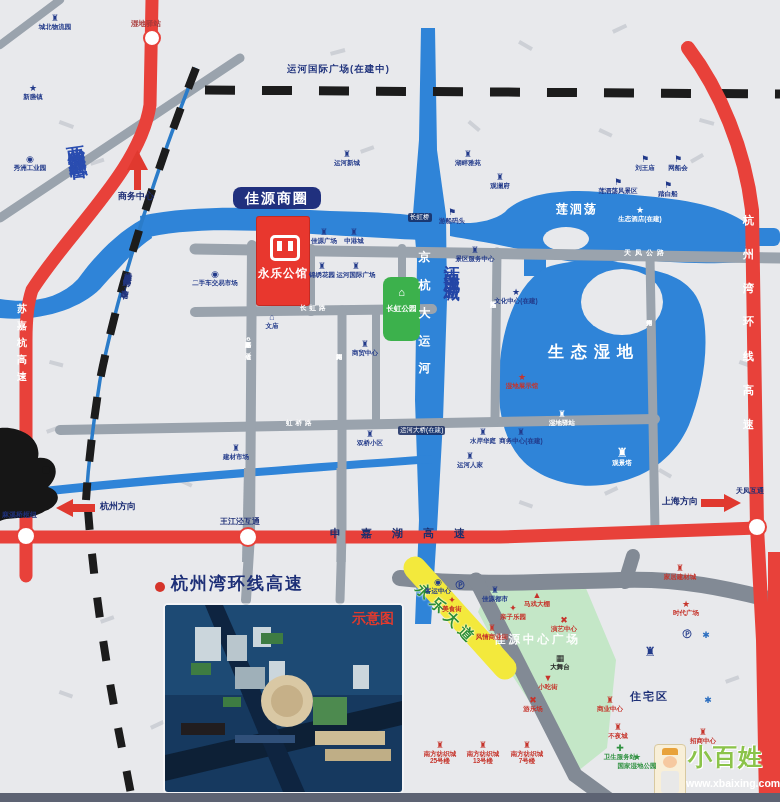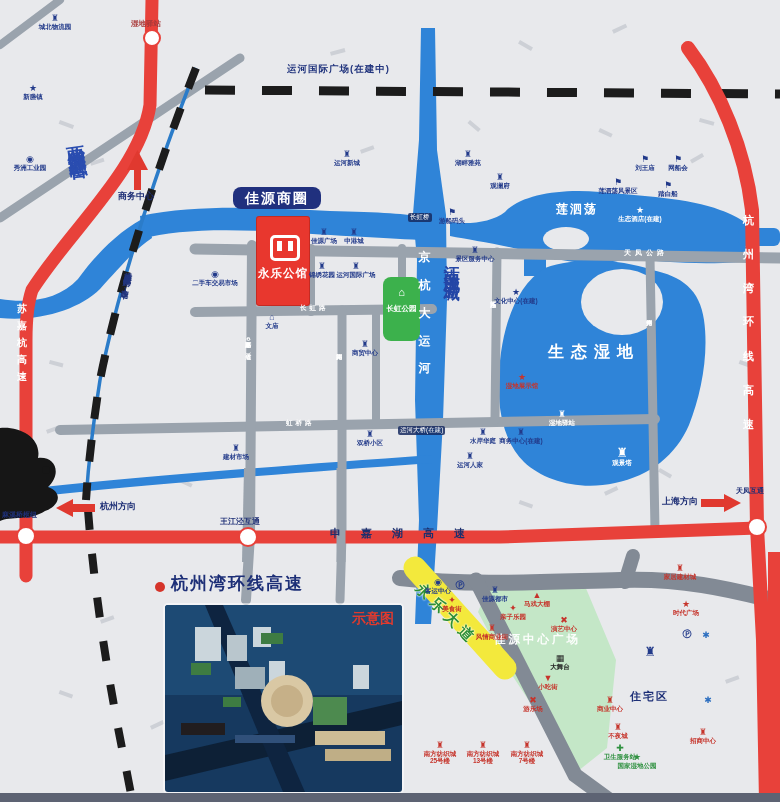--- a/index.html
+++ b/index.html
@@ -250,20 +250,29 @@
     <rect x="16" y="118" width="44" height="12" fill="#24160f" opacity=".8"></rect>
     <rect x="70" y="130" width="60" height="8" fill="#30507a"></rect>
   </svg>
 </div>
 <div class="lbl inset-tag">示意图</div>
 
 <div class="lbl yellow-name">永乐大道</div>
 <div class="lbl plaza-name">佳源中心广场</div>
 <div class="lbl resid">住宅区</div>
 
+<div class="lbl wm">
+  <span class="mascot">
+        <i class="hat" style="position:absolute;left:7px;top:3px;width:16px;height:7px;background:#e8a23a;border-radius:3px 3px 0 0;"></i>
+        <i class="face" style="position:absolute;left:8px;top:11px;width:14px;height:12px;background:#f6c9a0;border-radius:50%;"></i>
+        <i class="body" style="position:absolute;left:6px;top:26px;width:18px;height:22px;background:#e8e8e8;border-radius:3px;"></i>
+      </span>
+  <span class="brand">小百姓</span>
+  <span class="url">www.xbaixing.com</span>
+</div>
 
 <div class="lbl bottom-strip"></div>
 
 <div id="poi-layer">
       <div class="poi c-navy" style="left: 55px; top: 14px;">
         <span class="ic">♜</span>
         <span class="tx">城北物流园</span>
       </div>
       <div class="poi c-navy" style="left: 33px; top: 84px;">
         <span class="ic">★</span>

